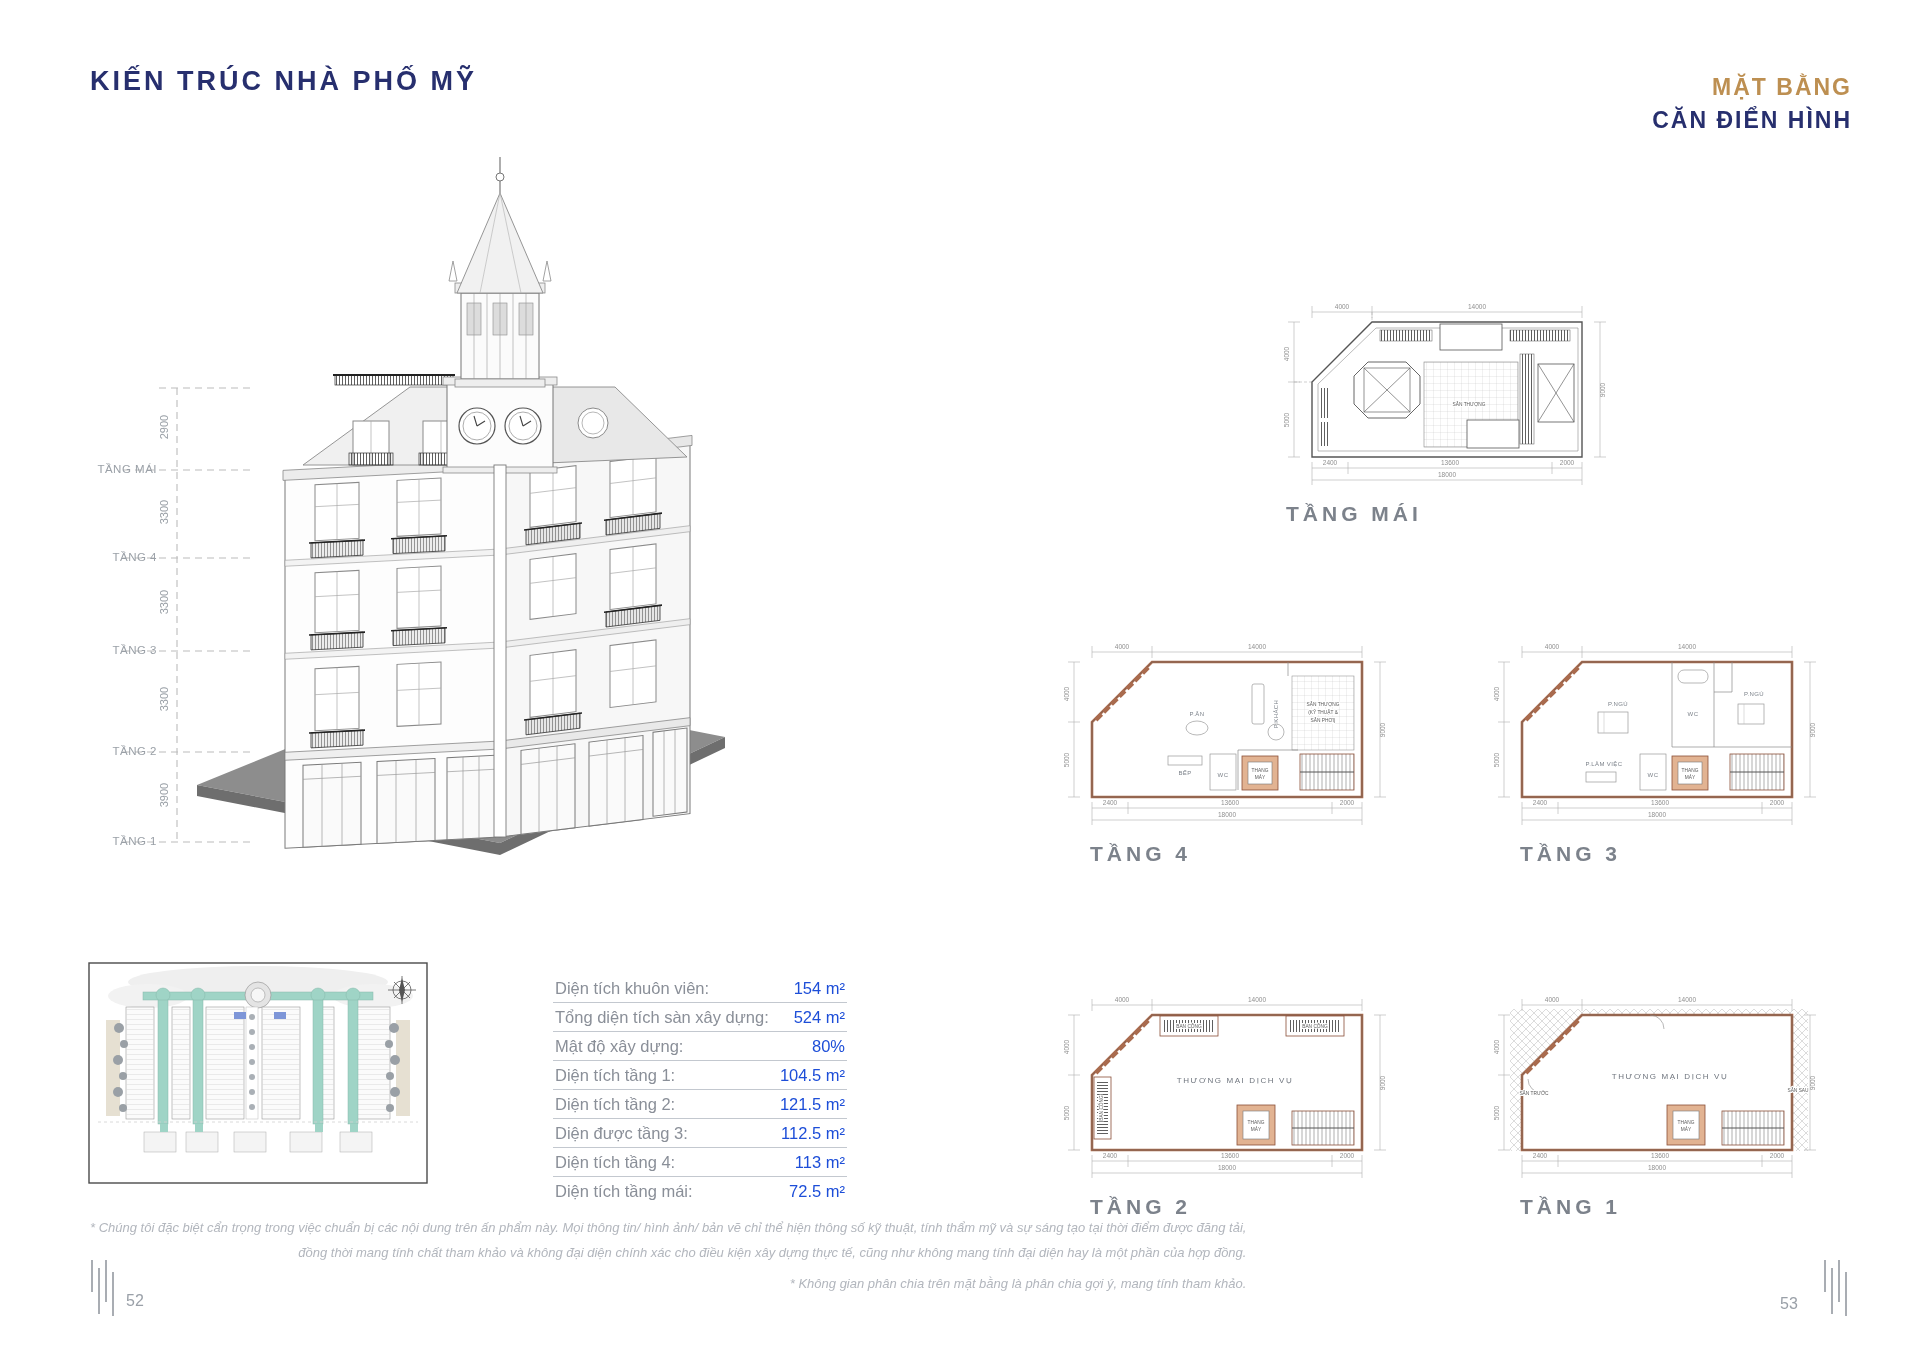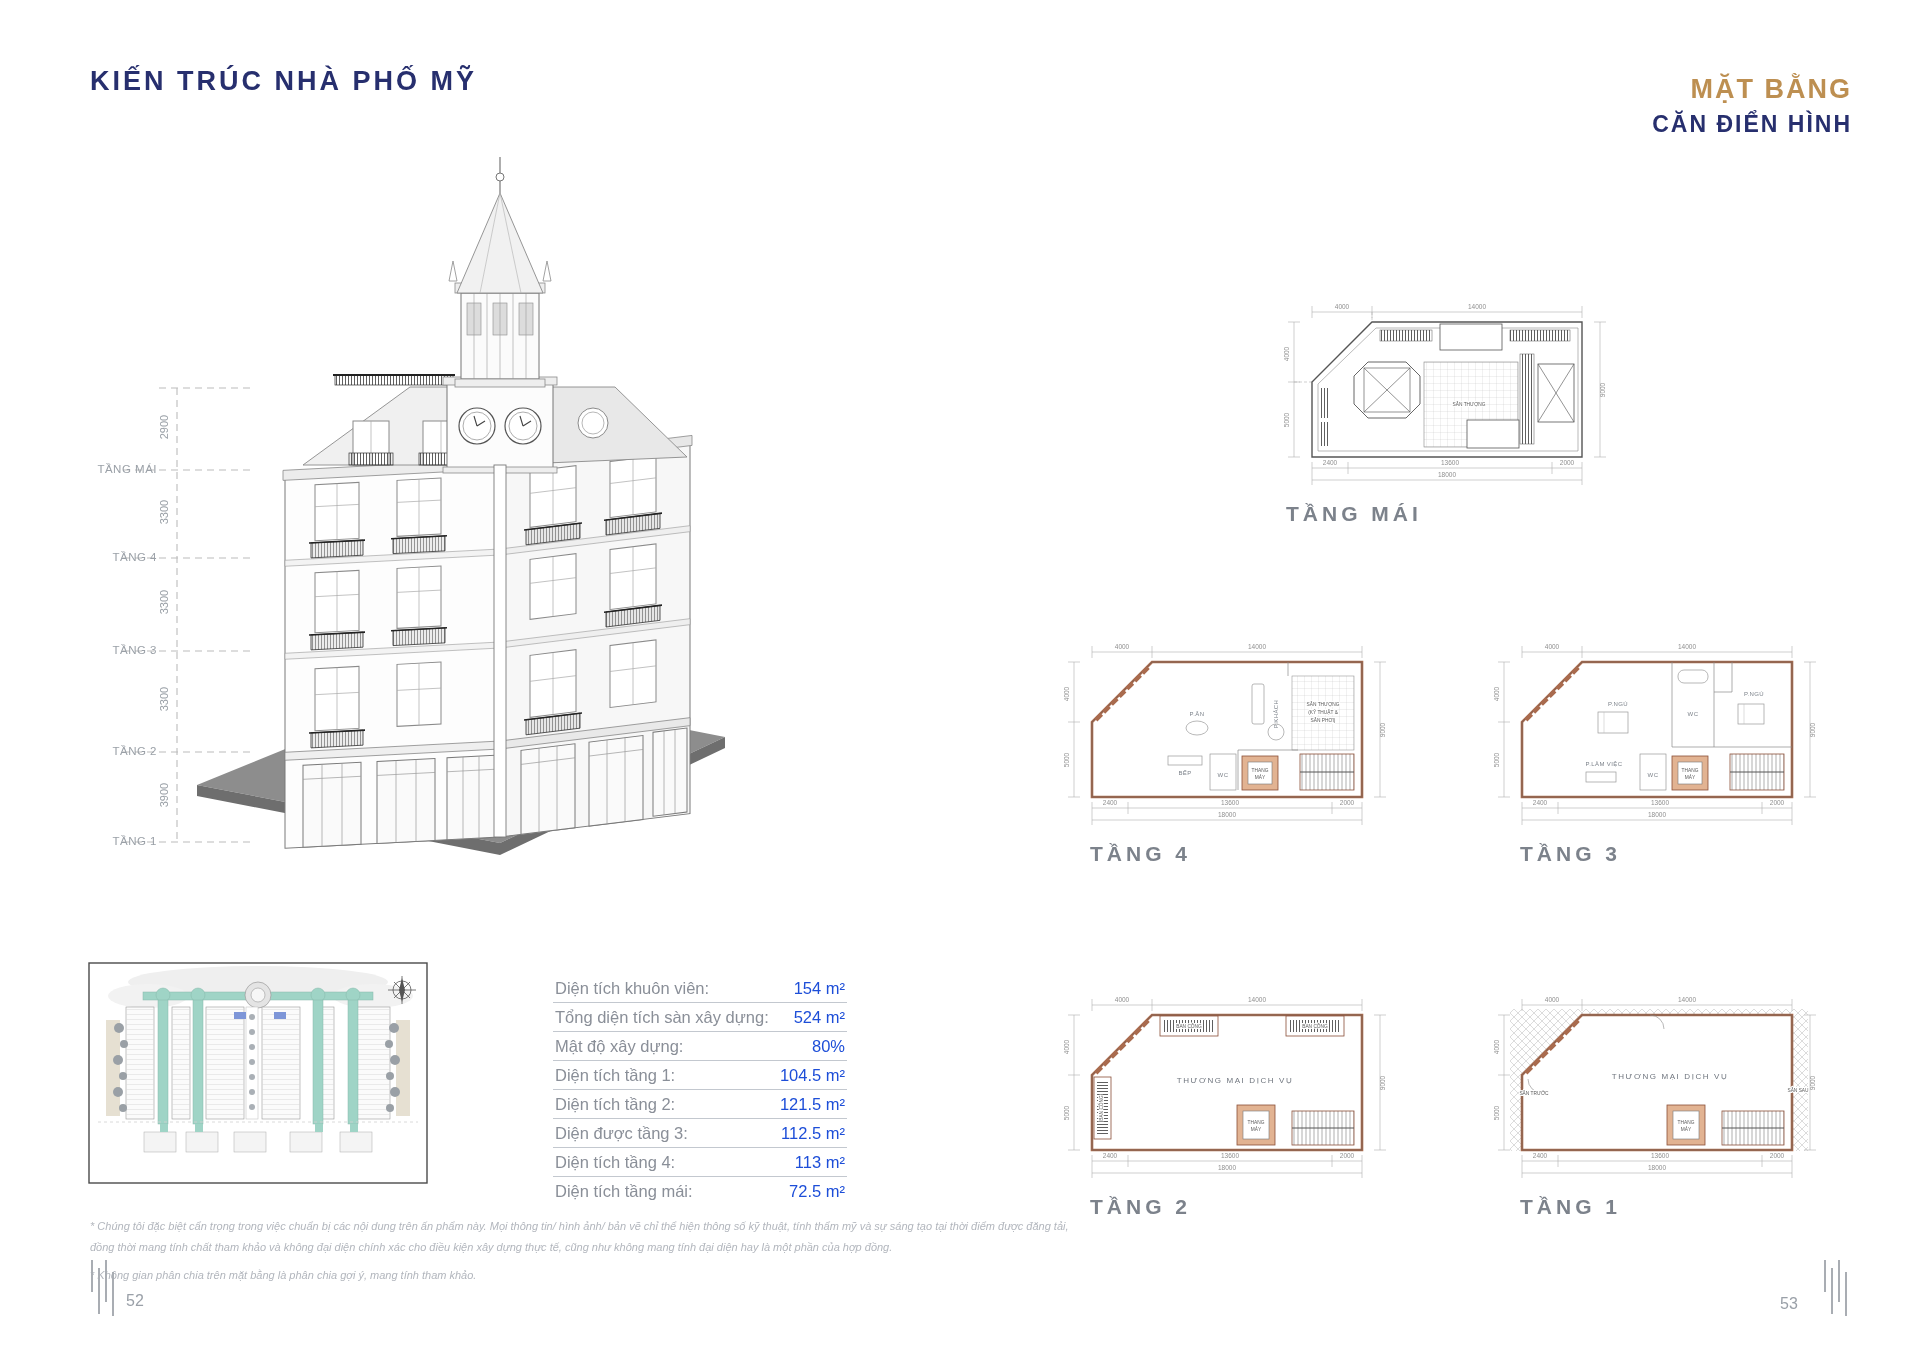--- a/index.html
+++ b/index.html
@@ -5,35 +5,35 @@
   html,body{margin:0;padding:0;}
   body{width:1920px;height:1357px;position:relative;background:#ffffff;
        font-family:"Liberation Sans", sans-serif;overflow:hidden;}
   .abs{position:absolute;}
   
   .lt1{font-size:27px;font-weight:600;letter-spacing:3px;color:#272f6e;}
   .lt2{font-size:44px;font-weight:800;letter-spacing:3px;
        background:linear-gradient(90deg,#a97b3f,#eccf9a 45%,#b98a4a);
        -webkit-background-clip:text;background-clip:text;color:transparent;}
   .rt{text-align:right;}
-  .rt1{font-size:27px;font-weight:700;letter-spacing:2px;color:#bd8f51;}
+  .rt1{font-size:23px;font-weight:700;letter-spacing:2px;color:#bd8f51;}
   .rt2{font-size:23px;font-weight:600;letter-spacing:2px;color:#272f6e;margin-top:6px;}
   
   .fs-label{position:absolute;left:0;width:72px;text-align:right;font-size:11.5px;
             color:#9aa0a7;letter-spacing:.5px;}
   .fs-dim{position:absolute;left:59px;width:40px;text-align:center;font-size:11px;
           color:#9aa0a7;transform:rotate(-90deg);}
   
   .spec{width:294px;}
   .spec-row{display:flex;justify-content:space-between;align-items:center;
             border-bottom:1px solid #c3c8cf;padding:6px 2px 5px 2px;height:17px;}
   .spec-row .lbl{font-size:16.5px;color:#8a8f98;}
   .spec-row .val{font-size:16.5px;color:#1d4ed8;}
   
-  .disc{font-size:11px;font-style:italic;color:#b2b6bd;line-height:1.9;white-space:nowrap;}
+  .disc{font-size:13px;font-style:italic;color:#b2b6bd;line-height:1.9;white-space:nowrap;text-align:right;}
   .disc .p2{margin-top:7px;}
   
   .plan-fig{width:345px;}
   .plan-caption{font-size:21px;font-weight:600;letter-spacing:4px;color:#7c828b;
                 margin-top:6px;margin-left:38px;}
   .plan-caption.mai{margin-left:14px;}
   svg text.dimt{font-size:6.5px;fill:#8f8f8f;font-family:"Liberation Sans",sans-serif;}
   svg text.room{font-size:6px;fill:#7c828a;letter-spacing:.4px;font-family:"Liberation Sans",sans-serif;}
   svg text.room-big{font-size:8px;fill:#6f757e;letter-spacing:1.6px;font-family:"Liberation Sans",sans-serif;}
   svg text.room-sm{font-size:4.8px;fill:#5a5a5a;font-family:"Liberation Sans",sans-serif;paint-order:stroke;stroke:#ffffff;stroke-width:2px;}

